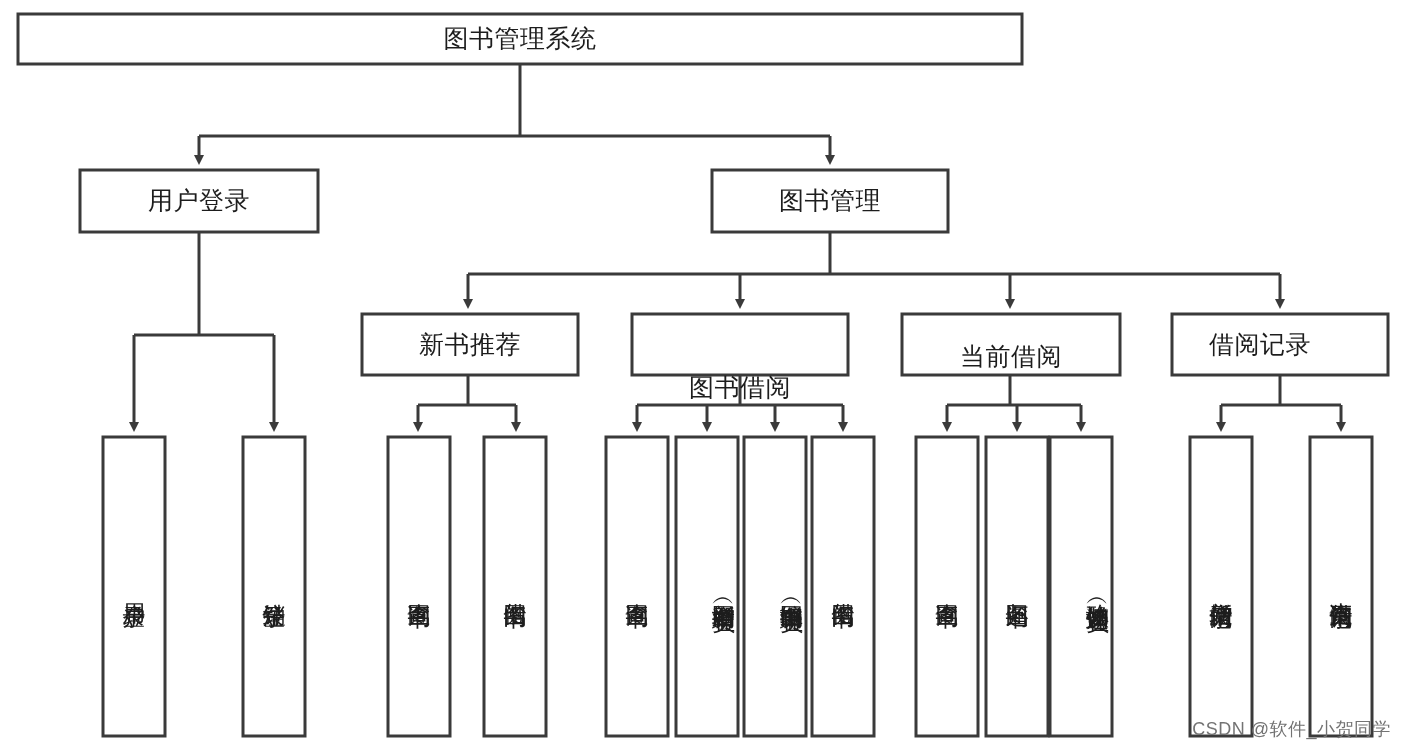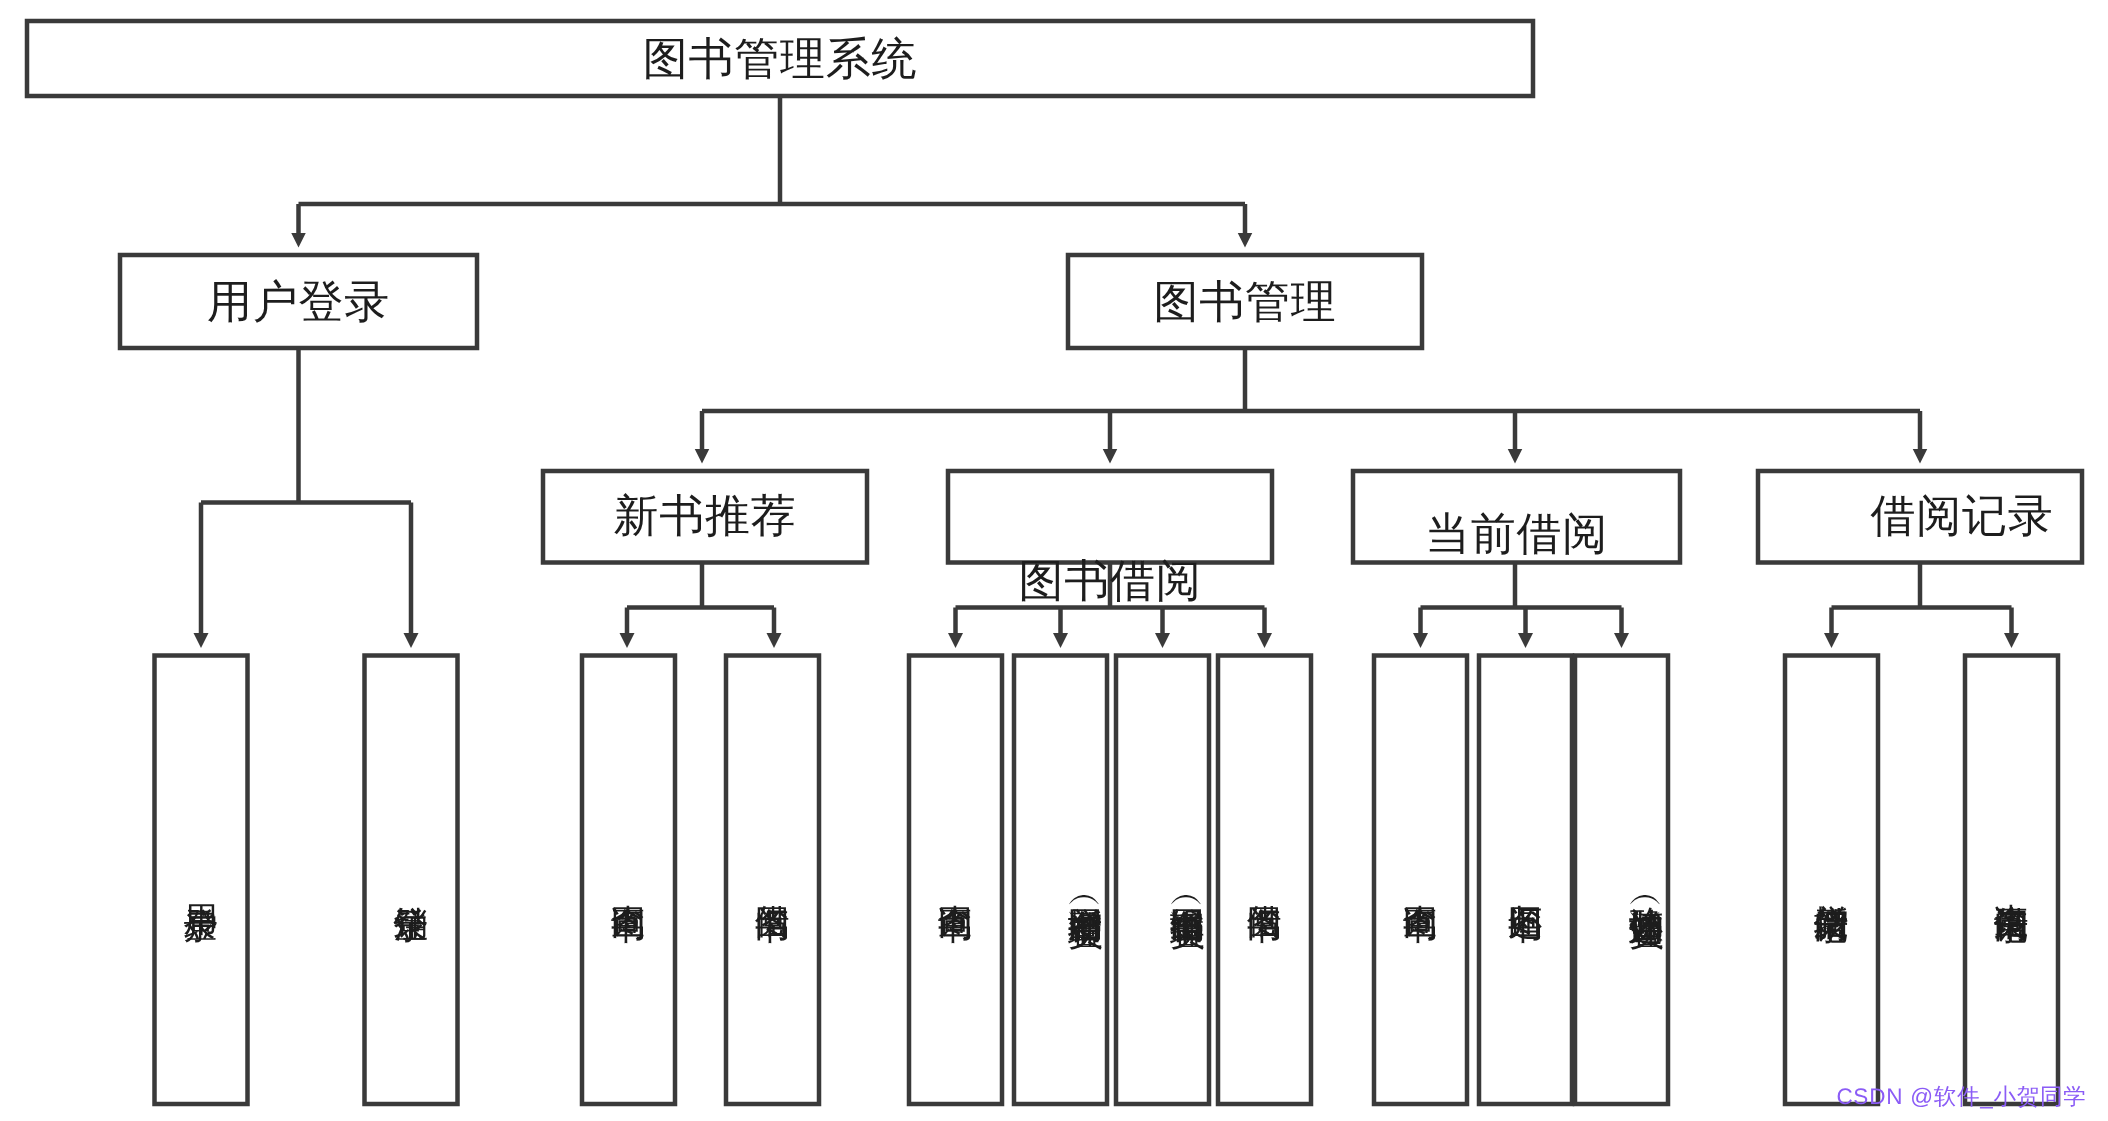--- a/index.html
+++ b/index.html
@@ -45,39 +45,39 @@
     position: absolute;
     display: flex;
     align-items: center;
     justify-content: center;
     color: #1d1d1d;
     font-family: "Liberation Sans", "DejaVu Sans", sans-serif;
     pointer-events: none;
     box-sizing: border-box;
   }
   .node-label.horizontal {
-    font-size: 30px;
+    font-size: 25px;
     line-height: 1.1;
     letter-spacing: 0.5px;
     white-space: nowrap;
   }
   .node-label.vertical {
     writing-mode: vertical-rl;
     text-orientation: upright;
     font-size: 23px;
     line-height: 1.25;
     letter-spacing: 1px;
     white-space: nowrap;
   }
   .watermark {
     position: absolute;
     right: 14px;
     bottom: 6px;
-    font-size: 15px;
-    color: #8b5cf6;
+    font-size: 18px;
+    color: #737373;
     font-family: "Liberation Sans", "DejaVu Sans", sans-serif;
     letter-spacing: 0.5px;
     white-space: nowrap;
   }
 </style>
 </head>
 <body>
 
 <div id="diagram-root">
 
@@ -160,21 +160,21 @@
   </svg>
 
   <div class="node-label horizontal" style="left:18px; top:14px; width:1004px; height:50px;">图书管理系统</div>
 
   <div class="node-label horizontal" style="left:80px; top:170px; width:238px; height:62px;">用户登录</div>
   <div class="node-label horizontal" style="left:712px; top:170px; width:236px; height:62px;font-family:Liberation Serif, serif;">图书管理</div>
 
   <div class="node-label horizontal" style="left:362px; top:314px; width:216px; height:61px;">新书推荐</div>
   <div class="node-label horizontal" style="left:632px; top:314px; width:216px; height:61px;margin-top:43px;">图书借阅</div>
   <div class="node-label horizontal" style="left:902px; top:314px; width:218px; height:61px;margin-top:12px;">当前借阅</div>
-  <div class="node-label horizontal" style="left:1220px; top:314px; width:176px; height:61px;">借阅记录</div>
+  <div class="node-label horizontal" style="left:1172px; top:314px; width:176px; height:61px;">借阅记录</div>
 
   <div class="node-label vertical" style="left:103px; top:437px; width:62px; height:299px;">用户登录</div>
   <div class="node-label vertical" style="left:243px; top:437px; width:62px; height:299px;">注销登录</div>
 
   <div class="node-label vertical" style="left:388px; top:437px; width:62px; height:299px;">查询图书</div>
   <div class="node-label vertical" style="left:484px; top:437px; width:62px; height:299px;">借阅图书</div>
 
   <div class="node-label vertical" style="left:606px; top:437px; width:62px; height:299px;">查询图书</div>
   <div class="node-label vertical" style="left:676px; top:437px; width:62px; height:299px; align-items:flex-start; padding-top:8px;">新增图书（管理员）</div>
   <div class="node-label vertical" style="left:744px; top:437px; width:62px; height:299px; align-items:flex-start; padding-top:8px;">编辑图书（管理员）</div>

